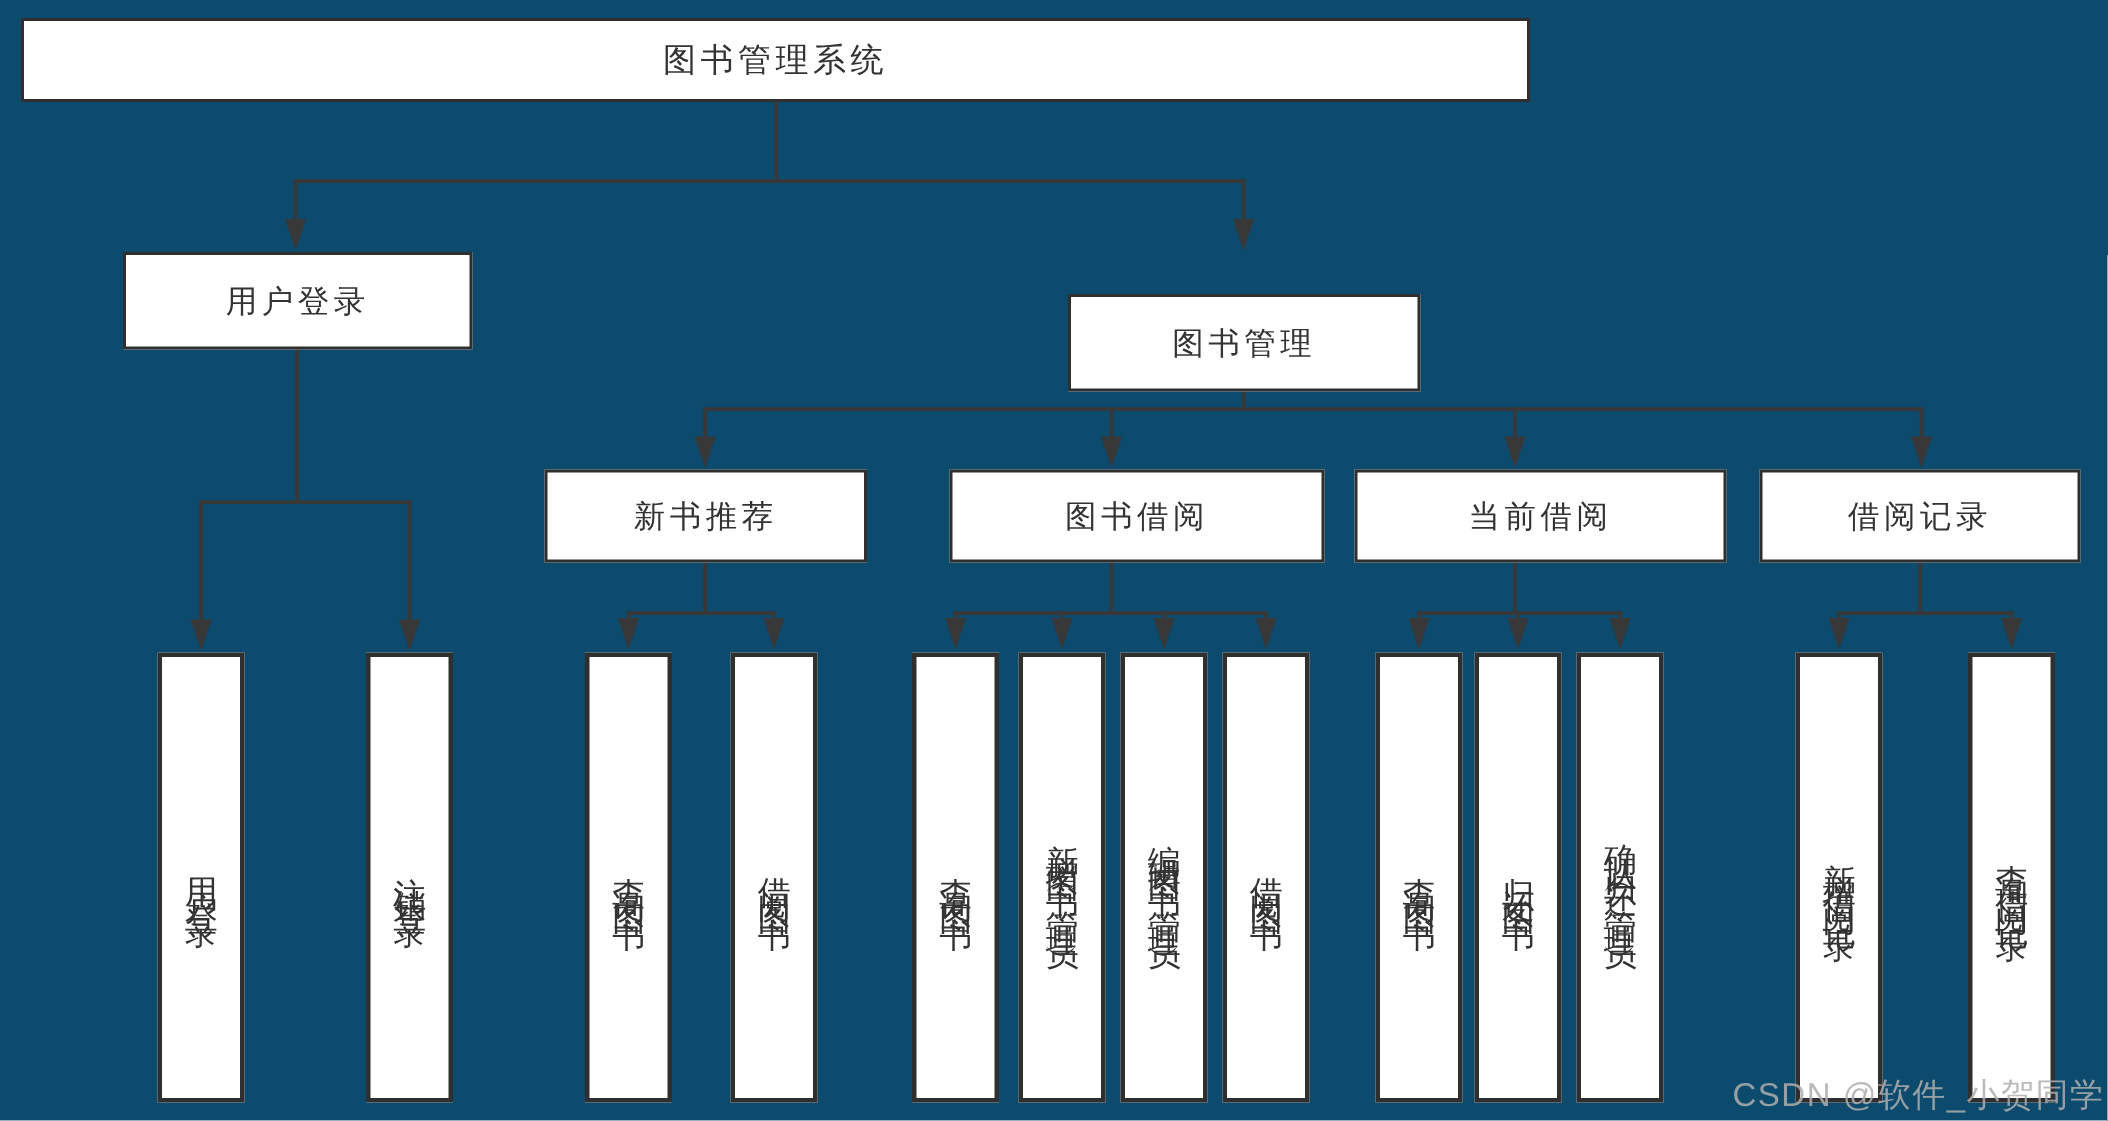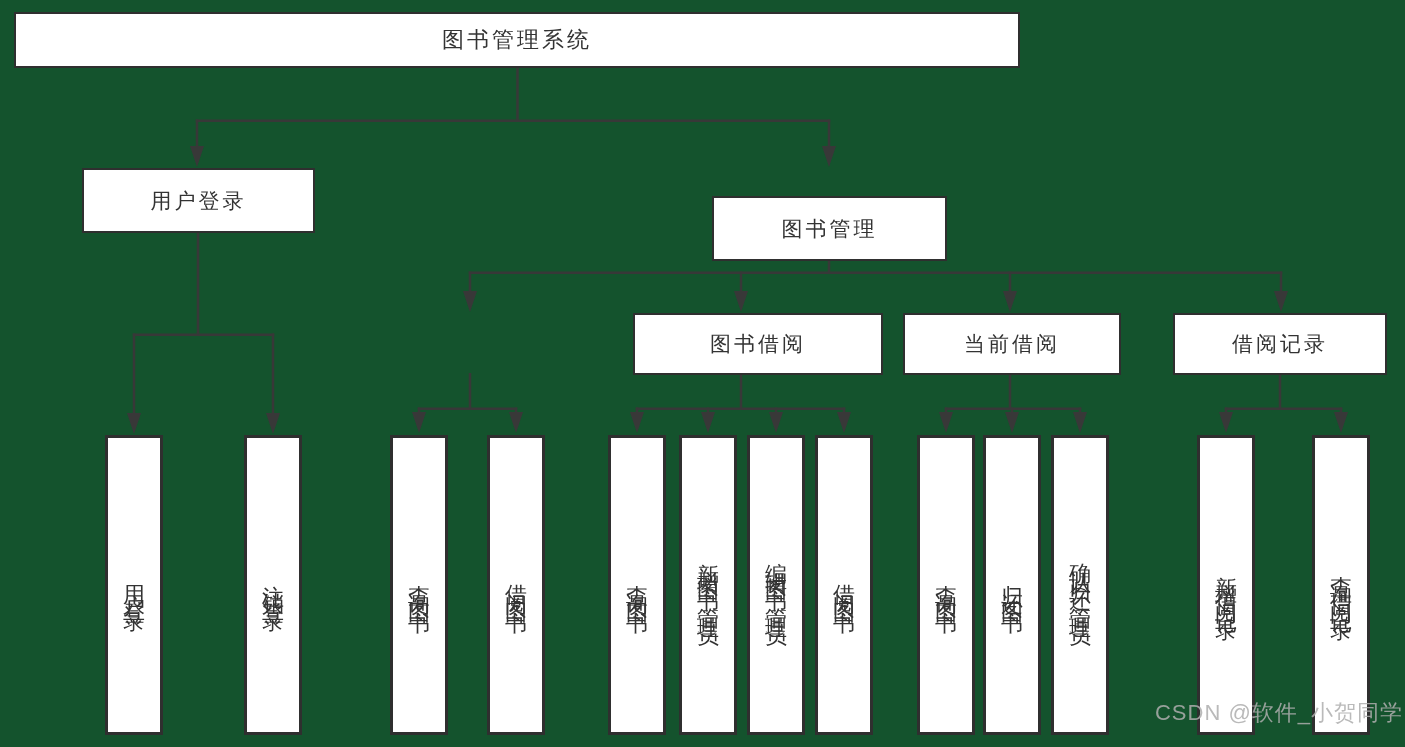--- a/index.html
+++ b/index.html
@@ -1,20 +1,20 @@
 <!DOCTYPE html>
 <html><head>
 <meta charset="utf-8">
 <style>
   html, body { margin: 0; padding: 0; background: #ffffff; }
   .canvas {
     position: relative;
     width: 1405px;
     height: 747px;
-    background: #14532d;
+    background: #0c4a6e;
     overflow: hidden;
     font-family: "Liberation Sans", "DejaVu Sans", sans-serif;
   }
   .connector-layer {
     position: absolute;
     left: 0; top: 0;
     width: 1405px; height: 747px;
     z-index: 1;
   }
   .connector-layer line { stroke: #383838; stroke-width: 2.5; }
@@ -47,21 +47,21 @@
     writing-mode: vertical-rl;
     text-orientation: mixed;
     font-size: 22px;
     letter-spacing: 9px;
     line-height: 1.1;
     color: #333333;
     white-space: nowrap;
   }
   .watermark {
     position: absolute;
-    top: 698px;
+    top: 715px;
     right: 2px;
     font-size: 22px;
     letter-spacing: 1px;
     color: #aeaeae;
     opacity: 0.85;
     z-index: 3;
     white-space: nowrap;
     margin-left: 34px;
   }
 </style>
@@ -150,24 +150,27 @@
     <span>图书管理系统</span>
   </div>
 
   <div class="node" style="left:82px; top:168px; width:233px; height:65px;">
     <span>用户登录</span>
   </div>
   <div class="node" style="left:712px; top:168px; width:235px; height:65px;margin-top:28px;">
     <span>图书管理</span>
   </div>
 
+  <div class="node" style="left:363px; top:313px; width:215px; height:62px;">
+    <span>新书推荐</span>
+  </div>
   <div class="node" style="left:633px; top:313px; width:250px; height:62px;">
     <span>图书借阅</span>
   </div>
-  <div class="node" style="left:903px; top:313px; width:218px; height:62px;">
+  <div class="node" style="left:903px; top:313px; width:248px; height:62px;">
     <span>当前借阅</span>
   </div>
   <div class="node" style="left:1173px; top:313px; width:214px; height:62px;">
     <span>借阅记录</span>
   </div>
 
   <div class="leaf" style="left:105px; top:435px; width:58px; height:300px;">
     <span>用户登录</span>
   </div>
   <div class="leaf" style="left:244px; top:435px; width:58px; height:300px;">

